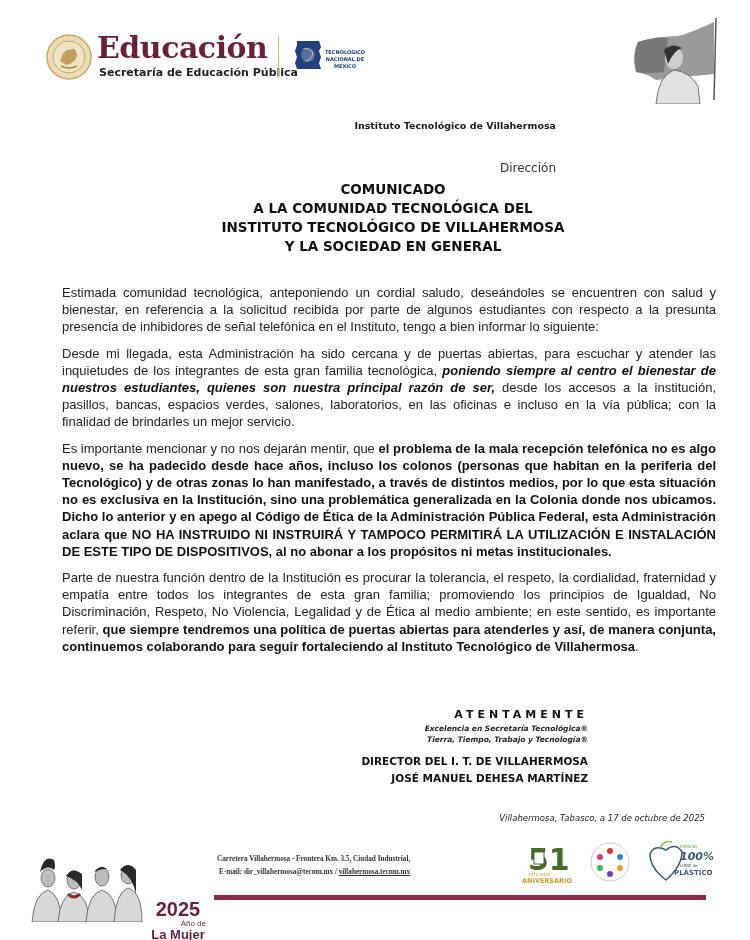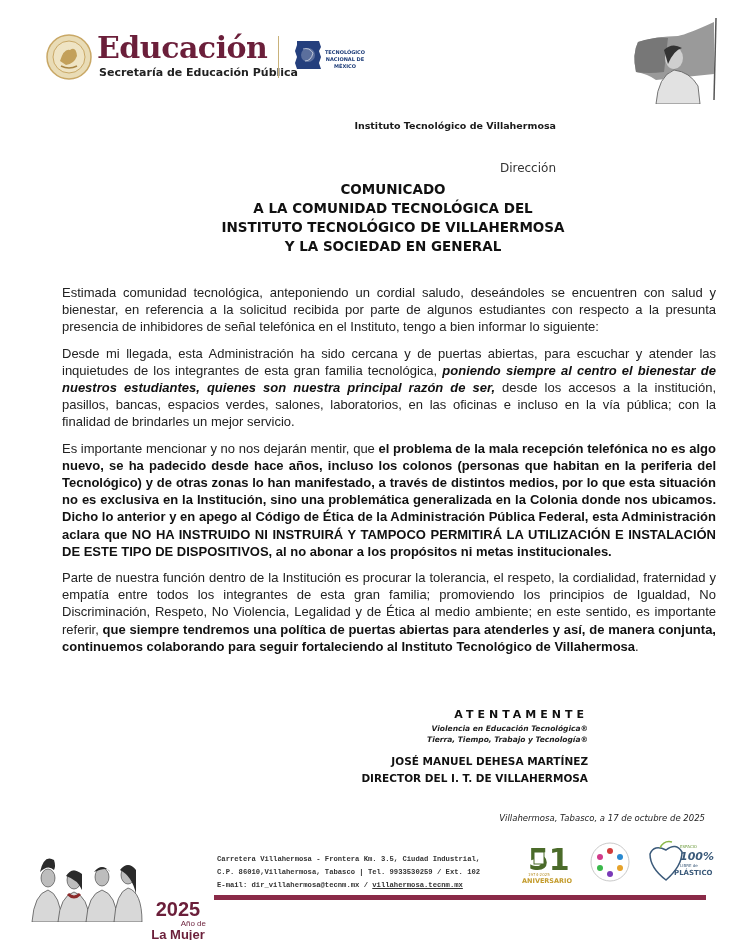--- a/index.html
+++ b/index.html
@@ -35,21 +35,21 @@
     .signer { margin-top: 8px; font-family: "DejaVu Sans", sans-serif; font-weight: bold; font-size: 10.5px; line-height: 17px; color: #111; }
 
     .date { position: absolute; right: 45px; top: 813px; font-family: "DejaVu Sans", sans-serif; font-style: italic; font-size: 8.5px; color: #222; }
 
     
     .footer-img { position: absolute; left: 30px; top: 850px; width: 114px; height: 72px; }
     .year { position: absolute; left: 150px; top: 865px; width: 56px; text-align: center; font-family: Liberation Sans, sans-serif; color: #6b1f3a; margin-top: 34px; }
     .year .y { font-size: 20px; font-weight: bold; line-height: 20px; }
     .year .a { font-size: 8px; line-height: 9px; text-align: right; }
     .year .m { font-size: 13px; font-weight: bold; line-height: 14px; }
-    .addr { position: absolute; left: 217px; top: 853px; font-family: Liberation Mono, monospace; font-weight: bold; font-size: 7.2px; line-height: 13px; color: #333; white-space: nowrap; }
+    .addr { position: absolute; left: 217px; top: 853px; font-family: Liberation Serif, serif; font-weight: bold; font-size: 7.2px; line-height: 13px; color: #333; white-space: nowrap; text-align: right; }
     .addr a { color: #333; text-decoration: underline; }
     .footer-bar { position: absolute; left: 214px; top: 895px; width: 492px; height: 5px; background: #8a2a48; }
     .logos { position: absolute; left: 520px; top: 838px; width: 200px; height: 50px; }
   </style>
 </head>
 <body>
 
 <div class="header">
   <svg class="sep-logo" viewBox="0 0 46 46">
     <circle cx="23" cy="23" r="22" fill="#e9dcb6" stroke="#c9a866" stroke-width="1.5"></circle>
@@ -90,25 +90,25 @@
 
 <div class="body">
   <p>Estimada comunidad tecnológica, anteponiendo un cordial saludo, deseándoles se encuentren con salud y bienestar, en referencia a la solicitud recibida por parte de algunos estudiantes con respecto a la presunta presencia de inhibidores de señal telefónica en el Instituto, tengo a bien informar lo siguiente:</p>
   <p><span>Desde mi llegada, esta Administración ha sido cercana y de puertas abiertas, para escuchar y atender las inquietudes de los integrantes de esta gran familia tecnológica, </span><span class="bi">poniendo siempre al centro el bienestar de nuestros estudiantes, quienes son nuestra principal razón de ser,</span><span> desde los accesos a la institución, pasillos, bancas, espacios verdes, salones, laboratorios, en las oficinas e incluso en la vía pública; con la finalidad de brindarles un mejor servicio.</span></p>
   <p><span>Es importante mencionar y no nos dejarán mentir, que </span><span class="b">el problema de la mala recepción telefónica no es algo nuevo, se ha padecido desde hace años, incluso los colonos (personas que habitan en la periferia del Tecnológico) y de otras zonas lo han manifestado, a través de distintos medios, por lo que esta situación no es exclusiva en la Institución, sino una problemática generalizada en la Colonia donde nos ubicamos. Dicho lo anterior y en apego al Código de Ética de la Administración Pública Federal, esta Administración aclara que NO HA INSTRUIDO NI INSTRUIRÁ Y TAMPOCO PERMITIRÁ LA UTILIZACIÓN E INSTALACIÓN DE ESTE TIPO DE DISPOSITIVOS, al no abonar a los propósitos ni metas institucionales.</span></p>
   <p><span>Parte de nuestra función dentro de la Institución es procurar la tolerancia, el respeto, la cordialidad, fraternidad y empatía entre todos los integrantes de esta gran familia; promoviendo los principios de Igualdad, No Discriminación, Respeto, No Violencia, Legalidad y de Ética al medio ambiente; en este sentido, es importante referir, </span><span class="b">que siempre tendremos una política de puertas abiertas para atenderles y así, de manera conjunta, continuemos colaborando para seguir fortaleciendo al Instituto Tecnológico de Villahermosa</span><span>.</span></p>
 </div>
 
 <div class="sign">
   <div class="atent">ATENTAMENTE</div>
-  <div class="motto">Violencia en Educación Tecnológica®</div>
+  <div class="motto">Excelencia en Secretaría Tecnológica®</div>
   <div class="motto">Tierra, Tiempo, Trabajo y Tecnología®</div>
   <div class="signer">
+    <div>DIRECTOR DEL I. T. DE VILLAHERMOSA</div>
     <div>JOSÉ MANUEL DEHESA MARTÍNEZ</div>
-    <div>DIRECTOR DEL I. T. DE VILLAHERMOSA</div>
   </div>
 </div>
 
 <div class="date">Villahermosa, Tabasco, a 17 de octubre de 2025</div>
 
 <svg class="footer-img" viewBox="0 0 114 72">
   <g fill="#d8d8d8" stroke="#444" stroke-width="0.7">
     <path d="M2 72 Q4 44 18 40 Q30 44 32 72 Z"></path>
     <path d="M28 72 Q30 46 44 42 Q58 46 60 72 Z"></path>
     <path d="M56 72 Q58 44 72 40 Q86 44 88 72 Z"></path>
@@ -129,21 +129,20 @@
   <path d="M38 44 Q44 50 50 44" stroke="#8b2a2a" stroke-width="3" fill="none"></path>
 </svg>
 <div class="year">
   <div class="y">2025</div>
   <div class="a">Año de</div>
   <div class="m">La Mujer</div>
   <div class="m">Indígena</div>
 </div>
 <div class="addr">
   <div>Carretera Villahermosa - Frontera Km. 3.5, Ciudad Industrial,</div>
-  <div>C.P. 86010,Villahermosa, Tabasco | Tel. 9933530259 / Ext. 102</div>
   <div><span>E-mail: dir_villahermosa@tecnm.mx / </span><a>villahermosa.tecnm.mx</a></div>
 </div>
 <div class="footer-bar"></div>
 
 <svg class="logos" viewBox="0 0 200 50">
   <g>
     <text x="8" y="32" font-family="DejaVu Sans, sans-serif" font-weight="bold" font-size="30" fill="#4b6b2a">51</text>
     <rect x="14" y="14" width="10" height="12" fill="#fff" stroke="#4b6b2a" stroke-width="1"></rect>
     <text x="8" y="38" font-family="DejaVu Sans, sans-serif" font-size="4" fill="#b8902a">1974-2025</text>
     <text x="2" y="45" font-family="DejaVu Sans, sans-serif" font-weight="bold" font-size="6.5" fill="#c39b2a">ANIVERSARIO</text>

